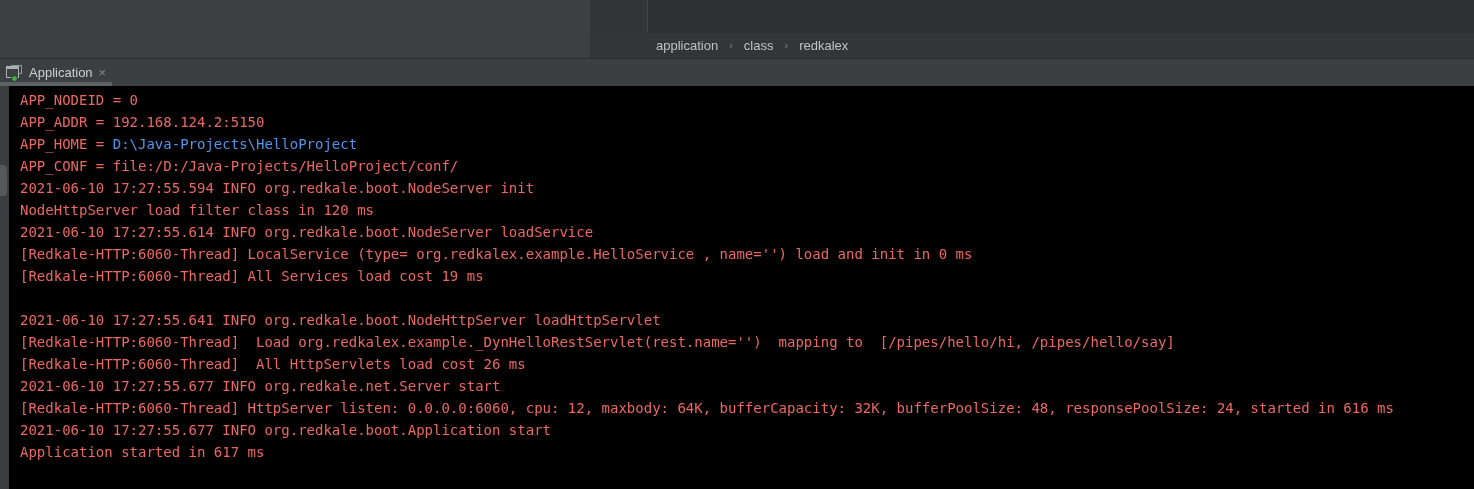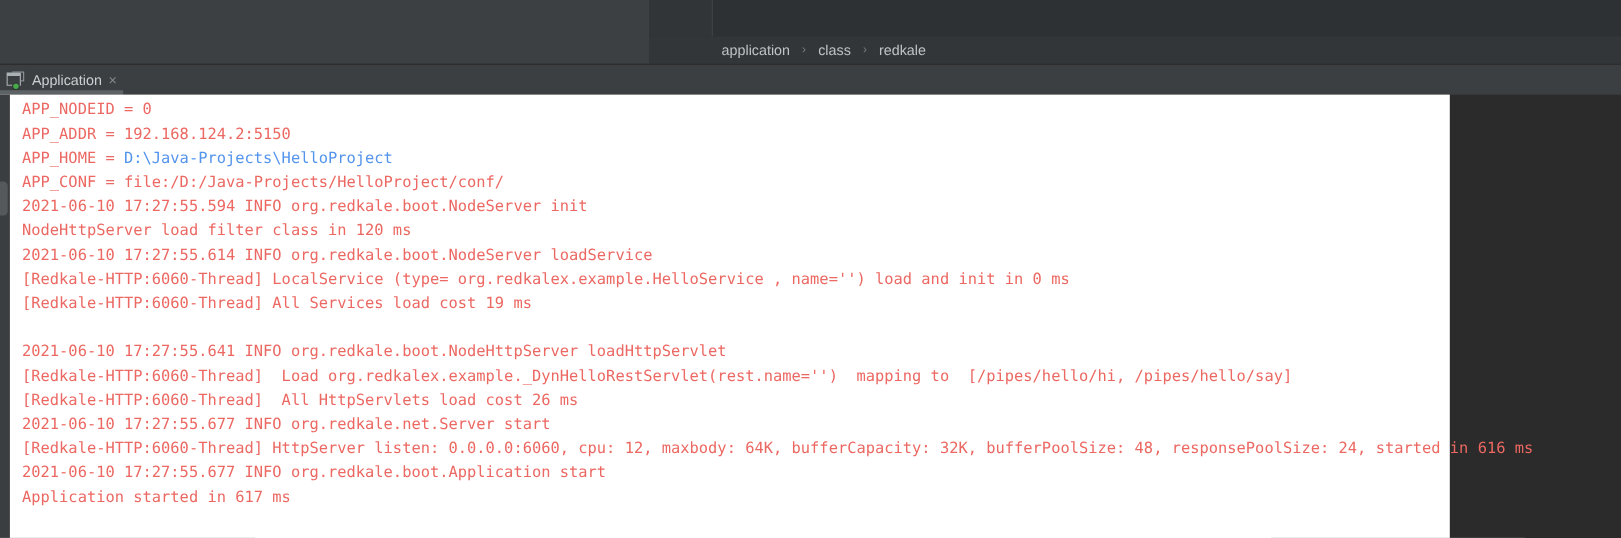--- a/index.html
+++ b/index.html
@@ -39,21 +39,21 @@
     position:absolute;left:0;bottom:2px;width:11px;height:8px;
     border:1px solid #aab1b5;border-top:3px solid #aab1b5;background:#3c3f41;
   }
   .run-icon .status-dot{
     position:absolute;left:5px;bottom:-2px;width:7px;height:7px;border-radius:50%;
     border:1px solid #2f3234;box-sizing:border-box;
   }
   .tab-label{color:#cad0d4;font-size:13px;margin-left:6px;white-space:nowrap;}
   .tab-close{color:#83898c;font-size:13px;margin-left:6px;line-height:1;}
   
-  .console{position:absolute;top:86px;left:0;width:1318px;height:403px;background:#ffffff;}
+  .console{position:absolute;top:86px;left:0;width:1474px;height:403px;background:#000000;}
   .gutter{position:absolute;left:0;top:0;width:9px;height:403px;background:#3b3e40;}
   .gutter-thumb{
     position:absolute;left:0;top:79px;width:7px;height:31px;background:#55595b;
     border-radius:0 4px 4px 0;
   }
   .lines{
     position:absolute;left:20px;top:3px;
     font-family:"DejaVu Sans Mono","Liberation Mono",monospace;
     font-size:14px;line-height:22px;white-space:pre;
   }
@@ -68,21 +68,21 @@
   <div class="top-right">
     <div class="editor-strip">
       <div class="seg-left"></div>
       <div class="editor-divider"></div>
     </div>
     <div class="breadcrumb-bar">
       <span class="crumb">application</span>
       <span class="crumb-sep">›</span>
       <span class="crumb">class</span>
       <span class="crumb-sep">›</span>
-      <span class="crumb">redkale</span>
+      <span class="crumb">redkalex</span>
     </div>
   </div>
 </div>
 
 <div class="tab-bar">
   <div class="tab">
     <span class="run-icon">
       <span class="frame-back"></span>
       <span class="frame-front"></span>
       <span class="status-dot" style="background: rgb(71, 169, 73);"></span>

